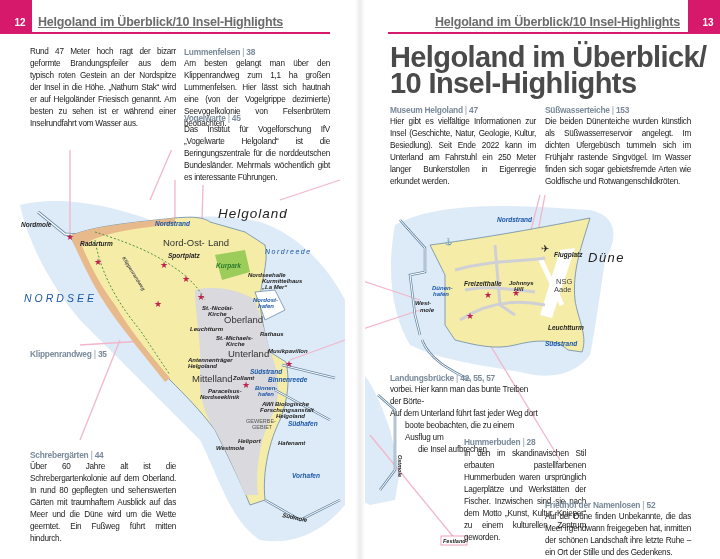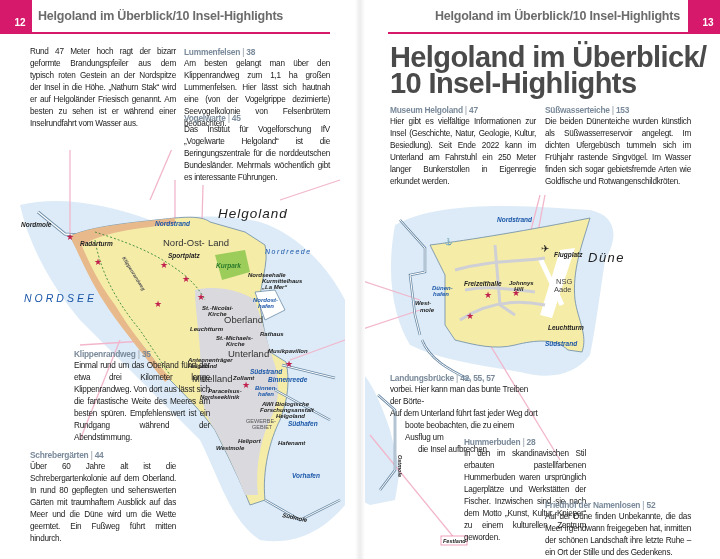--- a/index.html
+++ b/index.html
@@ -5,21 +5,21 @@
   * { box-sizing: border-box; margin: 0; padding: 0; }
   body { width: 720px; height: 559px; background: #ffffff; position: relative; overflow: hidden; font-family: "Liberation Sans", sans-serif; }
   .page { position: absolute; top: 0; width: 360px; height: 559px; background: #fff; overflow: hidden; }
   .page.left { left: 0; }
   .page.right { left: 360px; }
   .gutter { position: absolute; left: 355px; top: 0; width: 10px; height: 559px; background: linear-gradient(90deg, #fff, #ececec 50%, #fff); z-index: 1; }
 
   .pgnum-tab { position: absolute; top: 0; width: 32px; height: 34px; background: #d6196b; color: #fff; font-size: 10px; font-weight: bold; display: flex; align-items: flex-end; justify-content: center; padding-bottom: 6px; font-family: "Liberation Sans Narrow", "Liberation Sans", sans-serif; padding-left: 8px; }
   .left .pgnum-tab { left: 0; }
   .right .pgnum-tab { right: 0; }
-  .running-head { position: absolute; top: 9px; font-size: 12.5px; font-weight: bold; color: #6b6b6b; white-space: nowrap; letter-spacing: -0.2px; }
+  .running-head { position: absolute; top: 15px; font-size: 12.5px; font-weight: bold; color: #6b6b6b; white-space: nowrap; letter-spacing: -0.2px; text-decoration: underline; }
   .left .running-head { left: 38px; }
   .right .running-head { right: 40px; }
   .head-rule { position: absolute; top: 32px; height: 1.5px; background: #d6196b; }
   .left .head-rule { left: 32px; width: 298px; }
   .right .head-rule { left: 28px; width: 300px; }
 
   .big-title { position: absolute; left: 30px; top: 44px; font-size: 29px; font-weight: bold; color: #4a4a4a; line-height: 26px; letter-spacing: -0.6px; }
 
   .entry { position: absolute; font-size: 8.2px; line-height: 12px; color: #222; letter-spacing: -0.25px; }
   .entry .etitle { color: #7a8a9a; font-weight: bold; font-size: 8.4px; display: block; }
@@ -142,23 +142,22 @@
   <div class="entry" style="left:184px;top:46px;width:146px;">
     <span class="etitle"><span>Lummenfelsen</span> <span class="sep">|</span> <span>38</span></span>
     <span class="ebody">Am besten gelangt man über den Klippenrandweg zum 1,1 ha großen Lummenfelsen. Hier lässt sich hautnah eine (von der Vogelgrippe dezimierte) Seevogelkolonie von Felsenbrütern beobachten.</span>
   </div>
 
   <div class="entry" style="left:184px;top:112px;width:146px;">
     <span class="etitle"><span>Vogelwarte</span> <span class="sep">|</span> <span>45</span></span>
     <span class="ebody">Das Institut für Vogelforschung IfV „Vogelwarte Helgoland“ ist die Beringungszentrale für die norddeutschen Bundesländer. Mehrmals wöchentlich gibt es interessante Führungen.</span>
   </div>
 
-  <div class="entry" style="left:30px;top:348px;width:136px;margin-left:44px;">
+  <div class="entry" style="left:30px;top:348px;width:136px;">
     <span class="etitle"><span>Klippenrandweg</span> <span class="sep">|</span> <span>35</span></span>
-    <span class="ebody">Einmal rund um das Oberland führt der etwa drei Kilometer lange Klippenrandweg. Von dort aus lässt sich die fantastische Weite des Meeres am besten spüren. Empfehlenswert ist ein Rundgang während der Abendstimmung.</span>
   </div>
 
   <div class="entry" style="left:30px;top:449px;width:146px;">
     <span class="etitle"><span>Schrebergärten</span> <span class="sep">|</span> <span>44</span></span>
     <span class="ebody">Über 60 Jahre alt ist die Schrebergartenkolonie auf dem Oberland. In rund 80 gepflegten und sehenswerten Gärten mit traumhaftem Ausblick auf das Meer und die Düne wird um die Wette geerntet. Ein Fußweg führt mitten hindurch.</span>
   </div>
 </div>
 
 <div class="gutter"></div>
 

